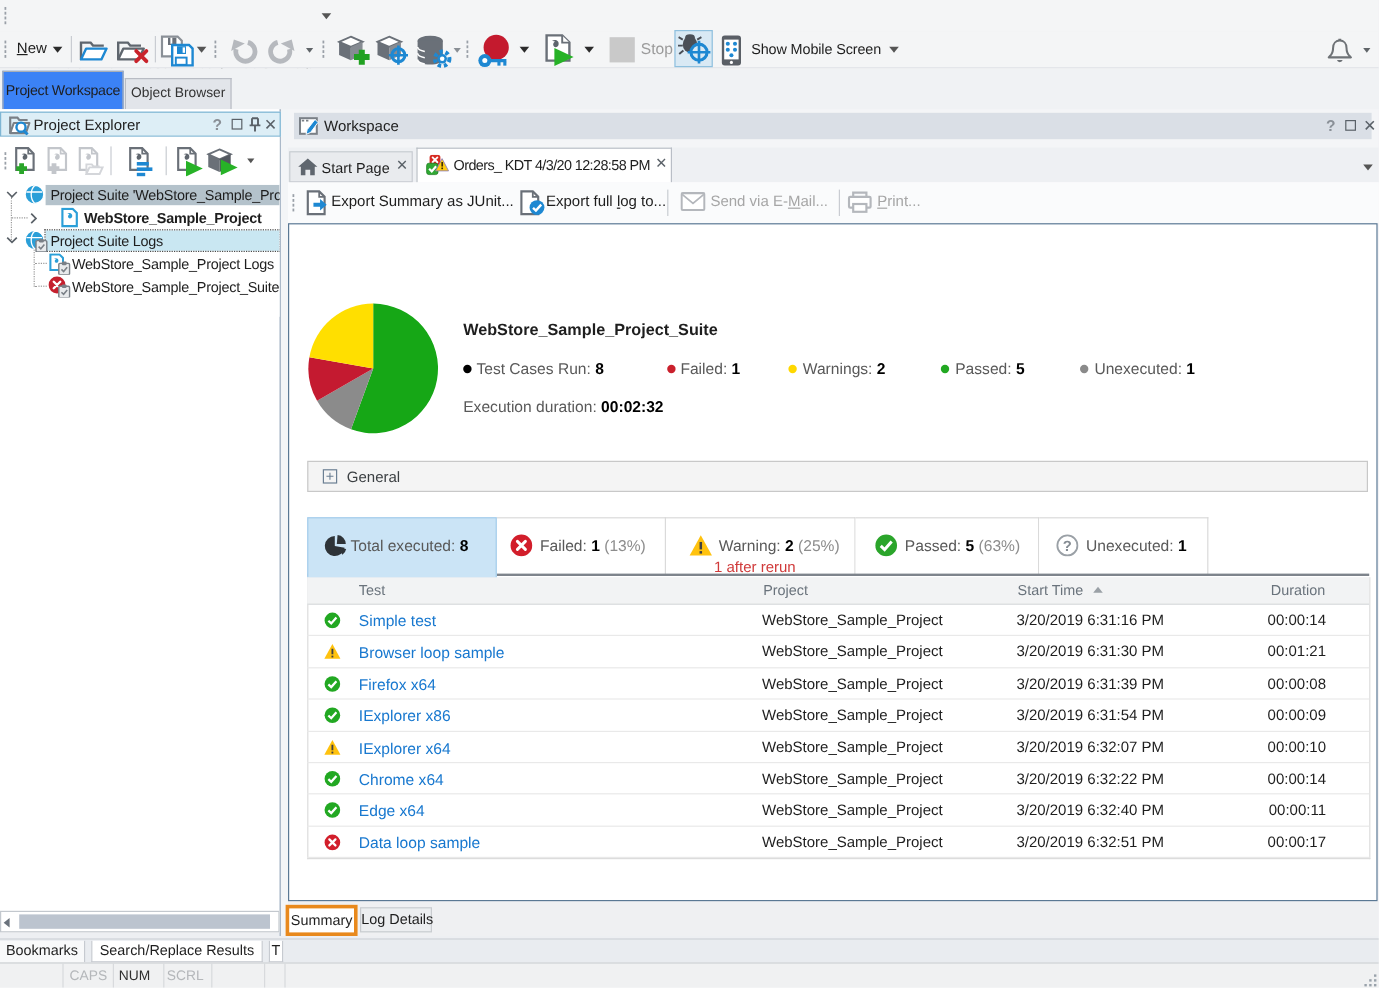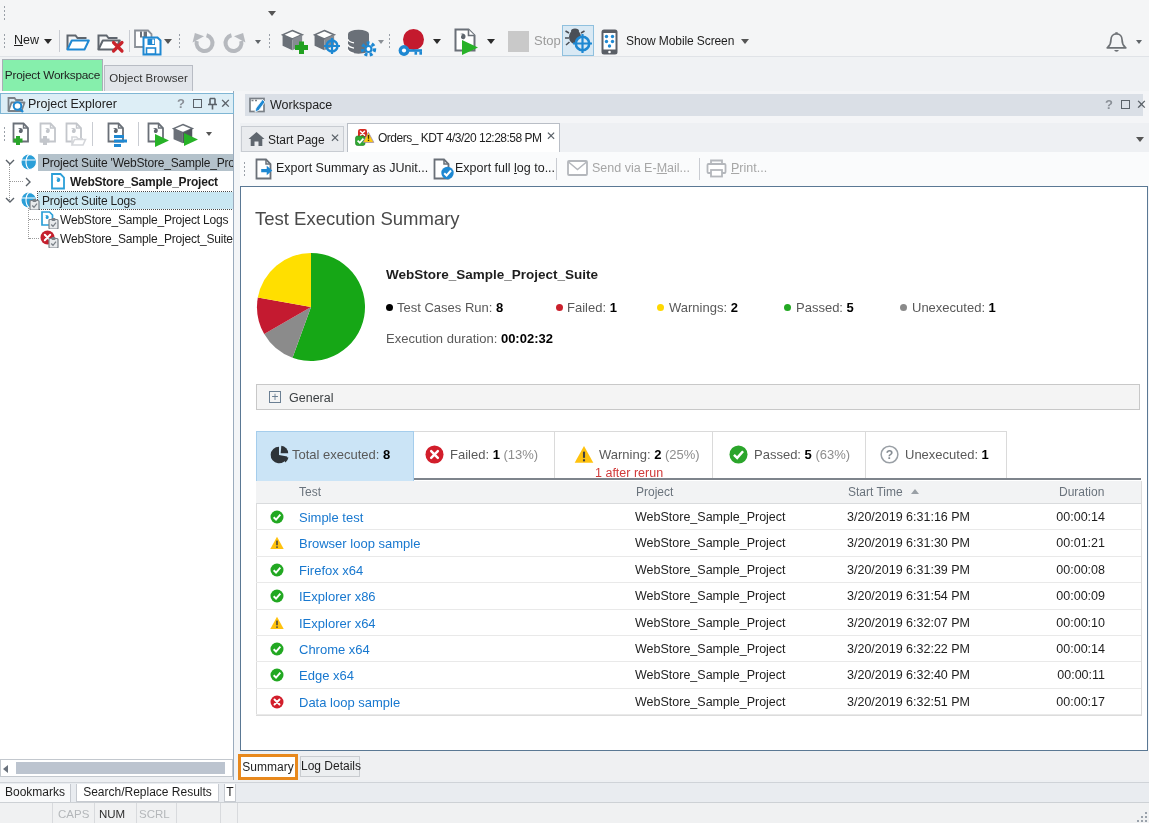--- a/index.html
+++ b/index.html
@@ -195,21 +195,21 @@
       <svg width="21" height="23" viewBox="0 0 21 23">
         <path d="M10.5,1.2 v1.6" stroke="#6e7276" stroke-width="2.4"></path>
         <path d="M10.5,2.8 c3.3,0 5.6,2.6 5.6,6.2 c0,3 0.5,5 2.9,7 l0.8,0.8 H1.2 l0.8,-0.8 c2.4,-2 2.9,-4 2.9,-7 c0,-3.6 2.3,-6.2 5.6,-6.2 z" fill="none" stroke="#6e7276" stroke-width="1.7" stroke-linejoin="round"></path>
         <path d="M8.1,19 a2.5,2.5 0 0 0 4.8,0" fill="#6e7276"></path>
       </svg>
     </div>
   <div class="dd" style="left:1136px;top:14px;border-top-color:#5f6468;border-left-width:3.5px;border-right-width:3.5px;border-top-width:4.5px;"></div>
 </div>
 
 <div class="abs" id="doctabs">
-  <div class="dtab" style="left:2px;top:2px;width:101px;height:32px;background:#86efac;border:1px solid #a8aeb6;border-bottom:none;line-height:30px;font-size:11.8px;letter-spacing:-0.2px;">Project Workspace</div>
+  <div class="dtab" style="left:2px;top:2px;width:101px;height:32px;background:#3b82f6;border:1px solid #a8aeb6;border-bottom:none;line-height:30px;font-size:11.8px;letter-spacing:-0.2px;">Project Workspace</div>
   <div class="dtab" style="left:104px;top:8px;width:89px;height:26px;background:#e2e5ea;border:1px solid #b8bcc4;border-bottom:none;line-height:24px;color:#333;font-size:11.5px;">Object Browser</div>
 </div>
 
 <div class="abs" id="leftpanel"></div>
 <div class="abs" id="splitter"></div>
 <div class="abs" id="pehdr">
   <div class="abs" id="ic-pe" style="left:6px;top:2px;">
       <svg width="19" height="17" viewBox="0 0 19 17">
         <path d="M1.5,15 V2 h6 l1.5,2 h7" fill="none" stroke="#7a8087" stroke-width="1.8"></path>
         <path d="M1.5,15 L4.5,6.5 h13 L14.5,15 z" fill="#fff" stroke="#7a8087" stroke-width="1.8" stroke-linejoin="round"></path>
@@ -435,21 +435,20 @@
       <svg width="21" height="19" viewBox="0 0 21 19">
         <path d="M5,5 V1.5 h11 V5" fill="none" stroke="#b4b7bc" stroke-width="1.8"></path>
         <rect x="1.5" y="5" width="18" height="9" rx="1" fill="#fff" stroke="#b4b7bc" stroke-width="1.8"></rect>
         <rect x="5" y="11" width="11" height="6.5" fill="#fff" stroke="#b4b7bc" stroke-width="1.8"></rect>
       </svg>
     </div>
   <div class="abs" style="left:491px;top:9px;color:#a6a6a6;"><span class="u">P</span>rint...</div>
 </div>
 
 <div class="abs" id="content">
-  <div class="abs" style="left:14px;top:21px;font-size:18.5px;color:#4a4a4a;">Test Execution Summary</div>
   <div class="abs" id="pie" style="left:14px;top:64px;">
     <svg width="112" height="112" viewBox="0 0 112 112">
       <path d="M56,56 L56,2 A54,54 0 1 1 37.53,106.74 Z" fill="#16a716"></path>
       <path d="M56,56 L37.53,106.74 A54,54 0 0 1 9.23,83 Z" fill="#8b8b8b"></path>
       <path d="M56,56 L9.23,83 A54,54 0 0 1 2.82,46.62 Z" fill="#c41a30"></path>
       <path d="M56,56 L2.82,46.62 A54,54 0 0 1 56,2 Z" fill="#ffdf00"></path>
     </svg>
   </div>
   <div class="abs" style="left:145px;top:80px;font-size:13.5px;font-weight:bold;">WebStore_Sample_Project_Suite</div>
   <div class="abs" id="legend" style="left:145px;top:113px;font-size:13px;color:#595959;width:700px;height:18px;">

